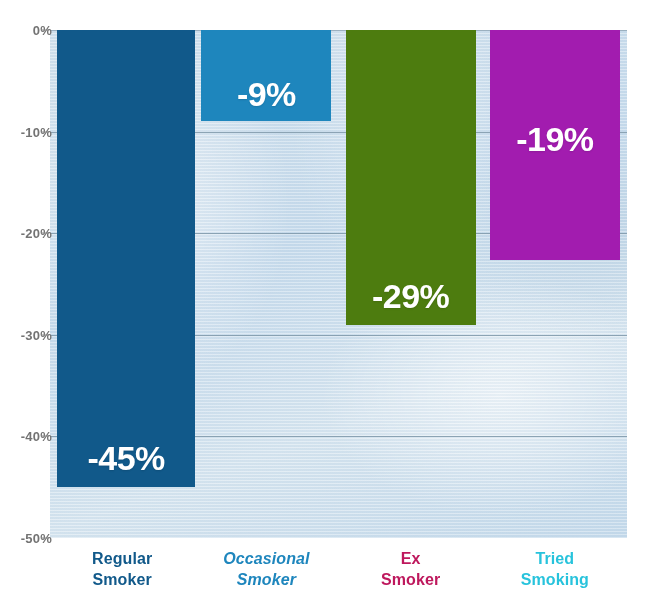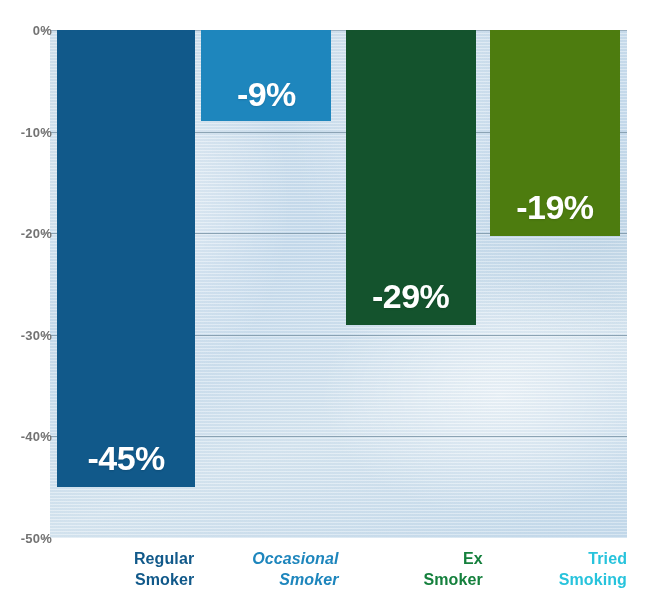--- a/index.html
+++ b/index.html
@@ -95,21 +95,21 @@
 
   
   .xlabels{
     position:absolute;
     left:50px;top:548px;
     width:577px;height:56px;
   }
   .xlabel{
     position:absolute;
     top:0;
-    text-align:right;
+    text-align:center;
     font-size:16px;
     font-weight:bold;
     line-height:1.32;
     white-space:pre-line;
     letter-spacing:.1px;
   }
 </style>
 </head>
 <body>
 
@@ -125,24 +125,24 @@
         <div class="gridline" style="top: 304.8px;"></div>
         <div class="gridline" style="top: 406.4px;"></div>
       </div>
     <div id="bars-layer">
         <div class="bar" style="left: 7.125px; width: 138px; height: 457.2px; background: rgb(17, 89, 138);">
           <span class="bar-value">-45%</span>
         </div>
         <div class="bar short" style="left: 151.375px; width: 130px; height: 91.44px; background: rgb(30, 134, 189);">
           <span class="bar-value">-9%</span>
         </div>
-        <div class="bar" style="left: 295.625px; width: 130px; height: 294.64px; background: #14532d;">
+        <div class="bar" style="left: 295.625px; width: 130px; height: 294.64px; background: #4d7c0f;">
           <span class="bar-value">-29%</span>
         </div>
-        <div class="bar" style="left: 439.875px; width: 130px; height: 206px; background: #4d7c0f;">
+        <div class="bar" style="left: 439.875px; width: 130px; height: 230px; background: #a21caf; align-items: center;">
           <span class="bar-value">-19%</span>
         </div>
       </div>
   </div>
 
   <div id="yaxis-layer">
       <div class="ytick" style="top: 30px;">0%</div>
       <div class="ytick-dash" style="top: 30px; left: 41px;"></div>
       <div class="ytick" style="top: 131.6px;">-10%</div>
       <div class="ytick-dash" style="top: 131.6px; left: 41px;"></div>
@@ -154,19 +154,19 @@
       <div class="ytick-dash" style="top: 436.4px; left: 41px;"></div>
       <div class="ytick" style="top: 538px;">-50%</div>
       <div class="ytick-dash" style="top: 538px; left: 41px;"></div>
     </div>
 
   <div class="xlabels" id="xlabels-layer">
       <div class="xlabel" style="left: 0px; width: 144.25px; color: rgb(17, 89, 138);">Regular
 Smoker</div>
       <div class="xlabel" style="left: 144.25px; width: 144.25px; color: rgb(30, 134, 189); font-style: italic;">Occasional
 Smoker</div>
-      <div class="xlabel" style="left: 288.5px; width: 144.25px; color: #15803d;">Ex
+      <div class="xlabel" style="left: 288.5px; width: 144.25px; color: #be185d;">Ex
 Smoker</div>
       <div class="xlabel" style="left: 432.75px; width: 144.25px; color: rgb(39, 195, 220);">Tried
 Smoking</div>
     </div>
 
 </div>
 
 </body></html>

